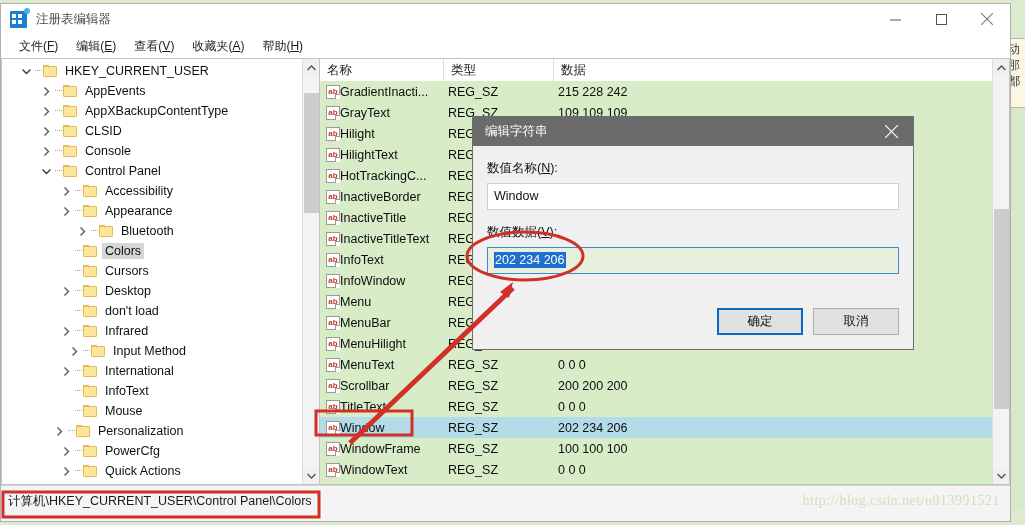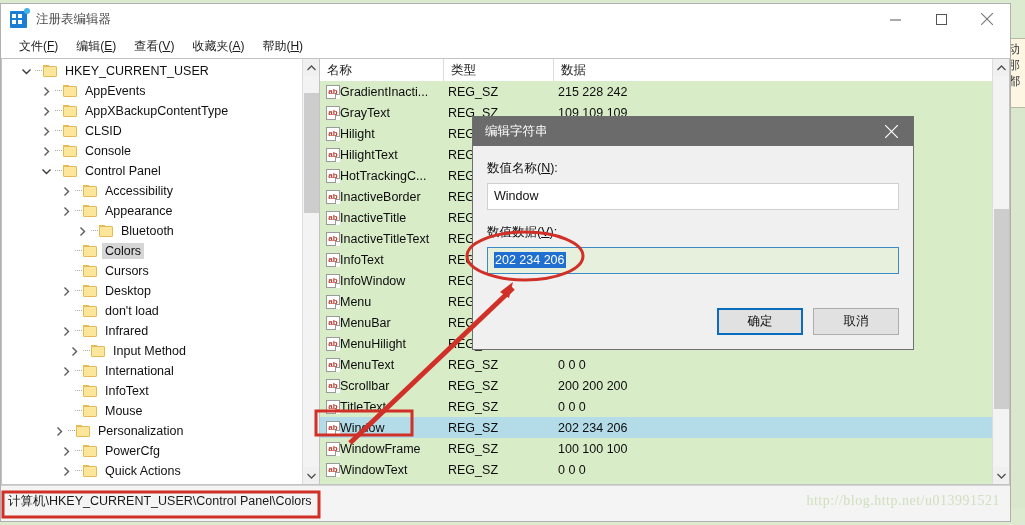--- a/index.html
+++ b/index.html
@@ -635,21 +635,21 @@
           <svg width="9" height="6" viewBox="0 0 9 6">
               <polyline points="0.5,1 4.5,5 8.5,1" fill="none" stroke="#505050" stroke-width="1.3"></polyline>
             </svg>
         </div>
       </div>
     </div>
   </div>
 
   <div id="statusbar">
     <div id="statuspath">计算机\HKEY_CURRENT_USER\Control Panel\Colors</div>
-    <div id="watermark">http://blog.http.net/u013991521</div>
+    <div id="watermark">http://blog.csdn.net/u013991521</div>
   </div>
 </div>
 
 <div id="dialog">
   <div id="dlg-title">
     <div id="dlg-title-text">编辑字符串</div>
     <div id="dlg-close">
       <svg width="13" height="13" viewBox="0 0 13 13">
           <line x1="0" y1="0" x2="13" y2="13" stroke="#fff" stroke-width="1.2"></line>
           <line x1="13" y1="0" x2="0" y2="13" stroke="#fff" stroke-width="1.2"></line>

